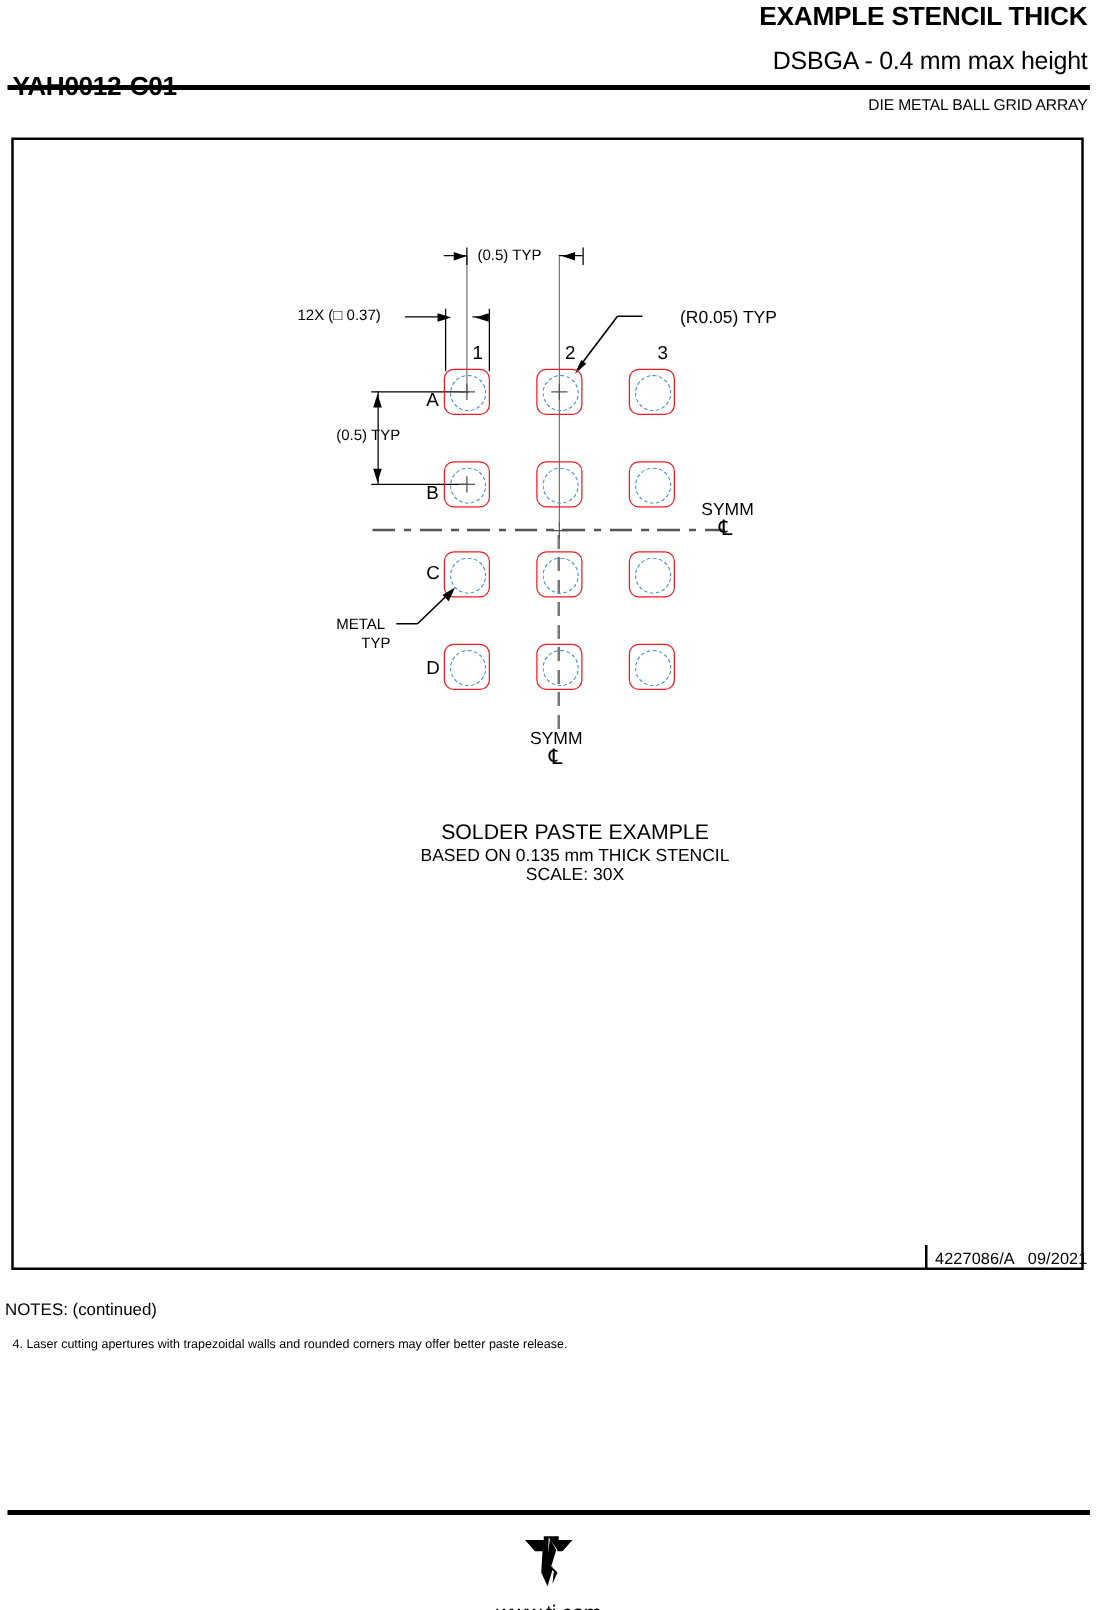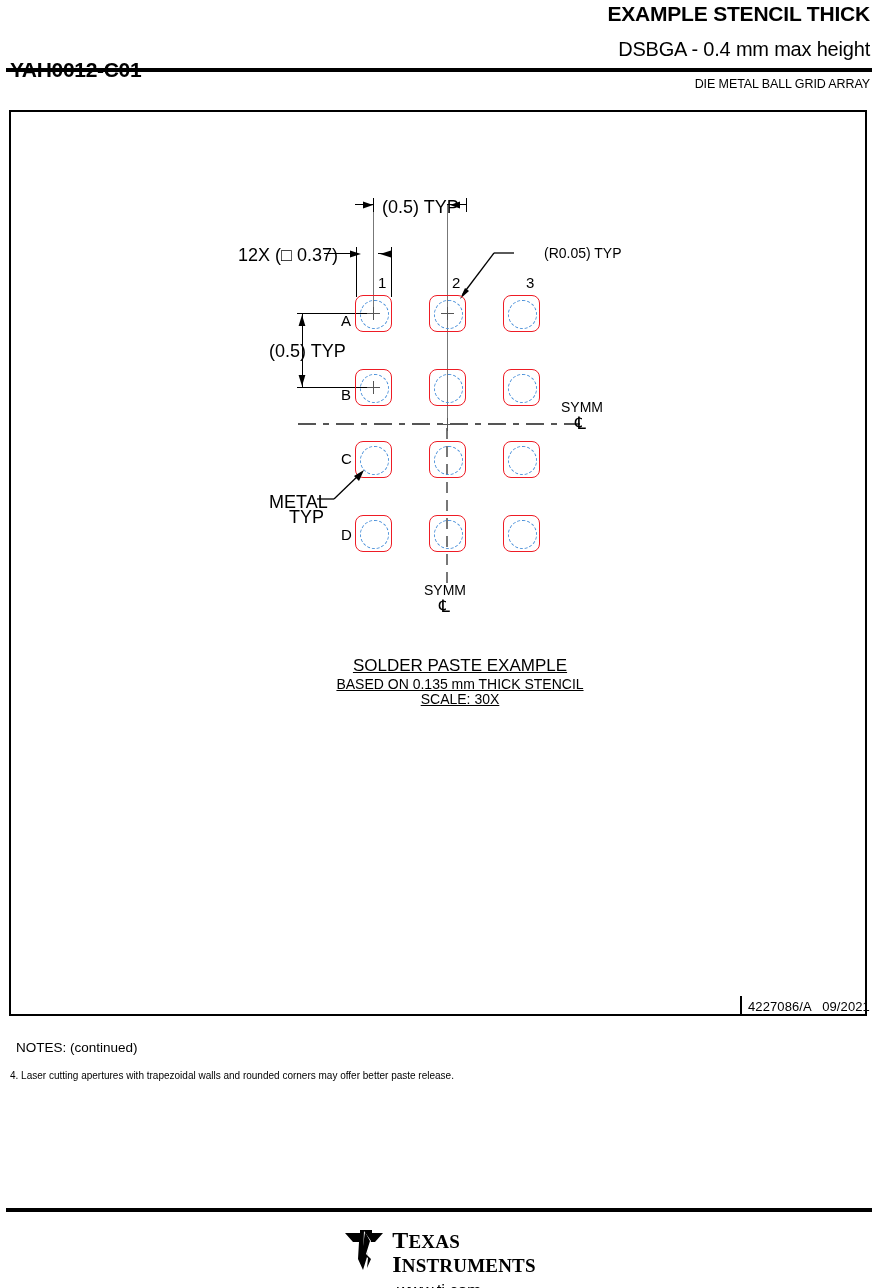--- a/index.html
+++ b/index.html
@@ -66,21 +66,21 @@
   }
   #doc-number {
     left: 748px; top: 999px;
     font-size: 13px;
     letter-spacing: 0.1px;
     white-space: pre;
     text-align: center;
   }
 
   
-  .dim-text  { font-size: 18px; white-space: pre; }
+  .dim-text  { font-size: 12px; white-space: pre; }
   .ref-text  { font-size: 14px; white-space: pre; }
   .pin-label { font-size: 15px; font-weight: normal; }
 
   
   .pad {
     width: 37px; height: 37px;
     box-sizing: border-box;
     border: 1.6px solid #ee1c25;
     border-radius: 8px;
   }
@@ -104,27 +104,27 @@
   }
   .center-plus::before { left: 0; top: 6px; width: 13px; height: 1.4px; }
   .center-plus::after  { top: 0; left: 6px; width: 1.4px; height: 13px; }
 
   
   .vline-gray { width: 0; border-left: 1.4px solid #777; }
   .hline { height: 0; border-top: 1.3px solid #000; }
   .vline { width: 0; border-left: 1.3px solid #000; }
 
   
-  .caption { text-align: center; white-space: pre; text-decoration: underline; }
+  .caption { text-align: center; white-space: pre; }
   #caption-title { font-size: 17px; }
   #caption-sub   { font-size: 14px; }
   #caption-scale { font-size: 14px; }
 
   
-  #notes-heading { left: 4px; top: 1040px; font-size: 13.5px; margin-left: 12px; }
+  #notes-heading { left: 4px; top: 1040px; font-size: 13.5px; }
   #note-item-4   { left: 10px; top: 1070px; font-size: 10px; }
 
   
   #footer-rule {
     top: 1208px; left: 6px;
     width: 866px; height: 0;
     border-top: 4px solid #000;
   }
   #logo-block { left: 0; top: 1228px; width: 878px; text-align: center; }
   #logo-row {
@@ -290,19 +290,15 @@
 
 <div class="abs" id="footer-rule"></div>
 
 <div class="abs" id="logo-block">
   <div id="logo-row">
     <svg width="44" height="46" viewBox="0 0 44 46">
       <path d="M3 4 H18 V1 H30 V4 H41 L33 13 H26 L25 28 L21 41 L16 30 L17 13 H11 Z" fill="#000"></path>
       <path d="M22 2 L29 12 L25 26 L30 30 L24 42 L27 28 L21 24 Z" fill="#fff"></path>
       <path d="M23 3 L28 12 L24 25 L29 30 L25 39 L26 29 L20 24 Z" fill="#000"></path>
     </svg>
-    <div id="logo-wordmark">
-      <div><span style="font-size:24px">T</span><span style="font-size:19px">EXAS</span></div>
-      <div><span style="font-size:24px">I</span><span style="font-size:19px">NSTRUMENTS</span></div>
-    </div>
   </div>
   <div id="logo-url">www.ti.com</div>
 </div>
 
 </body></html>

